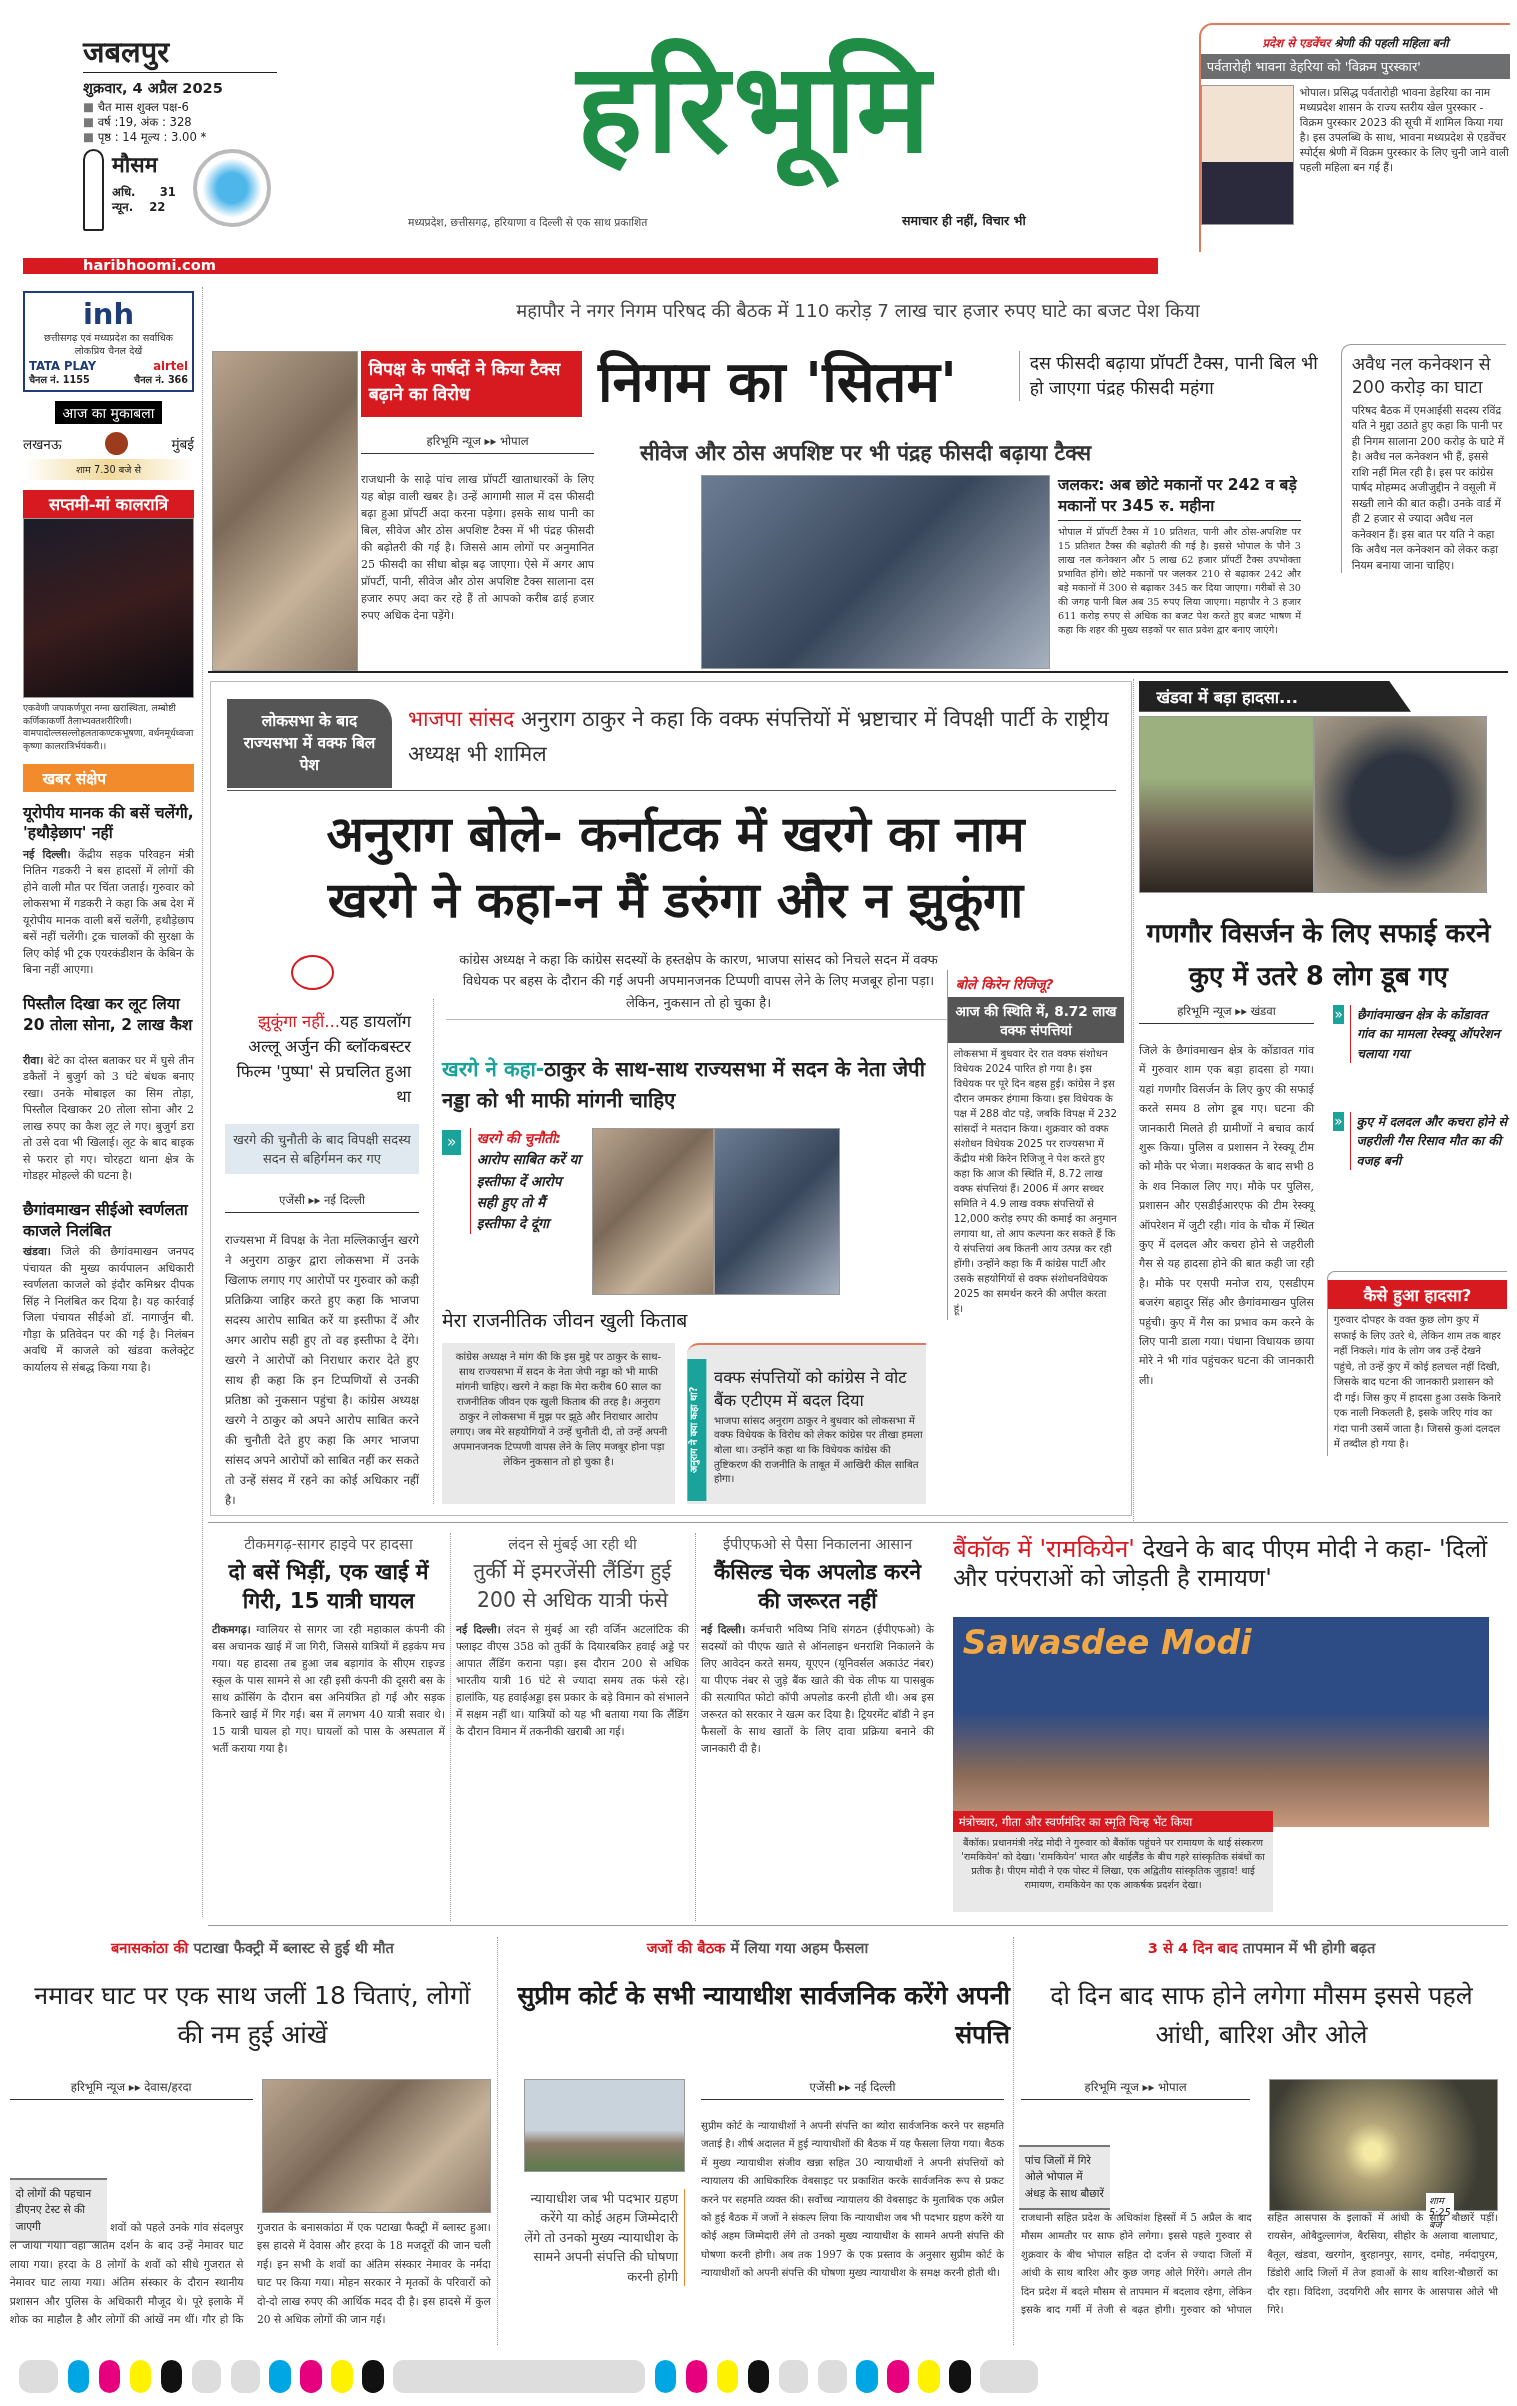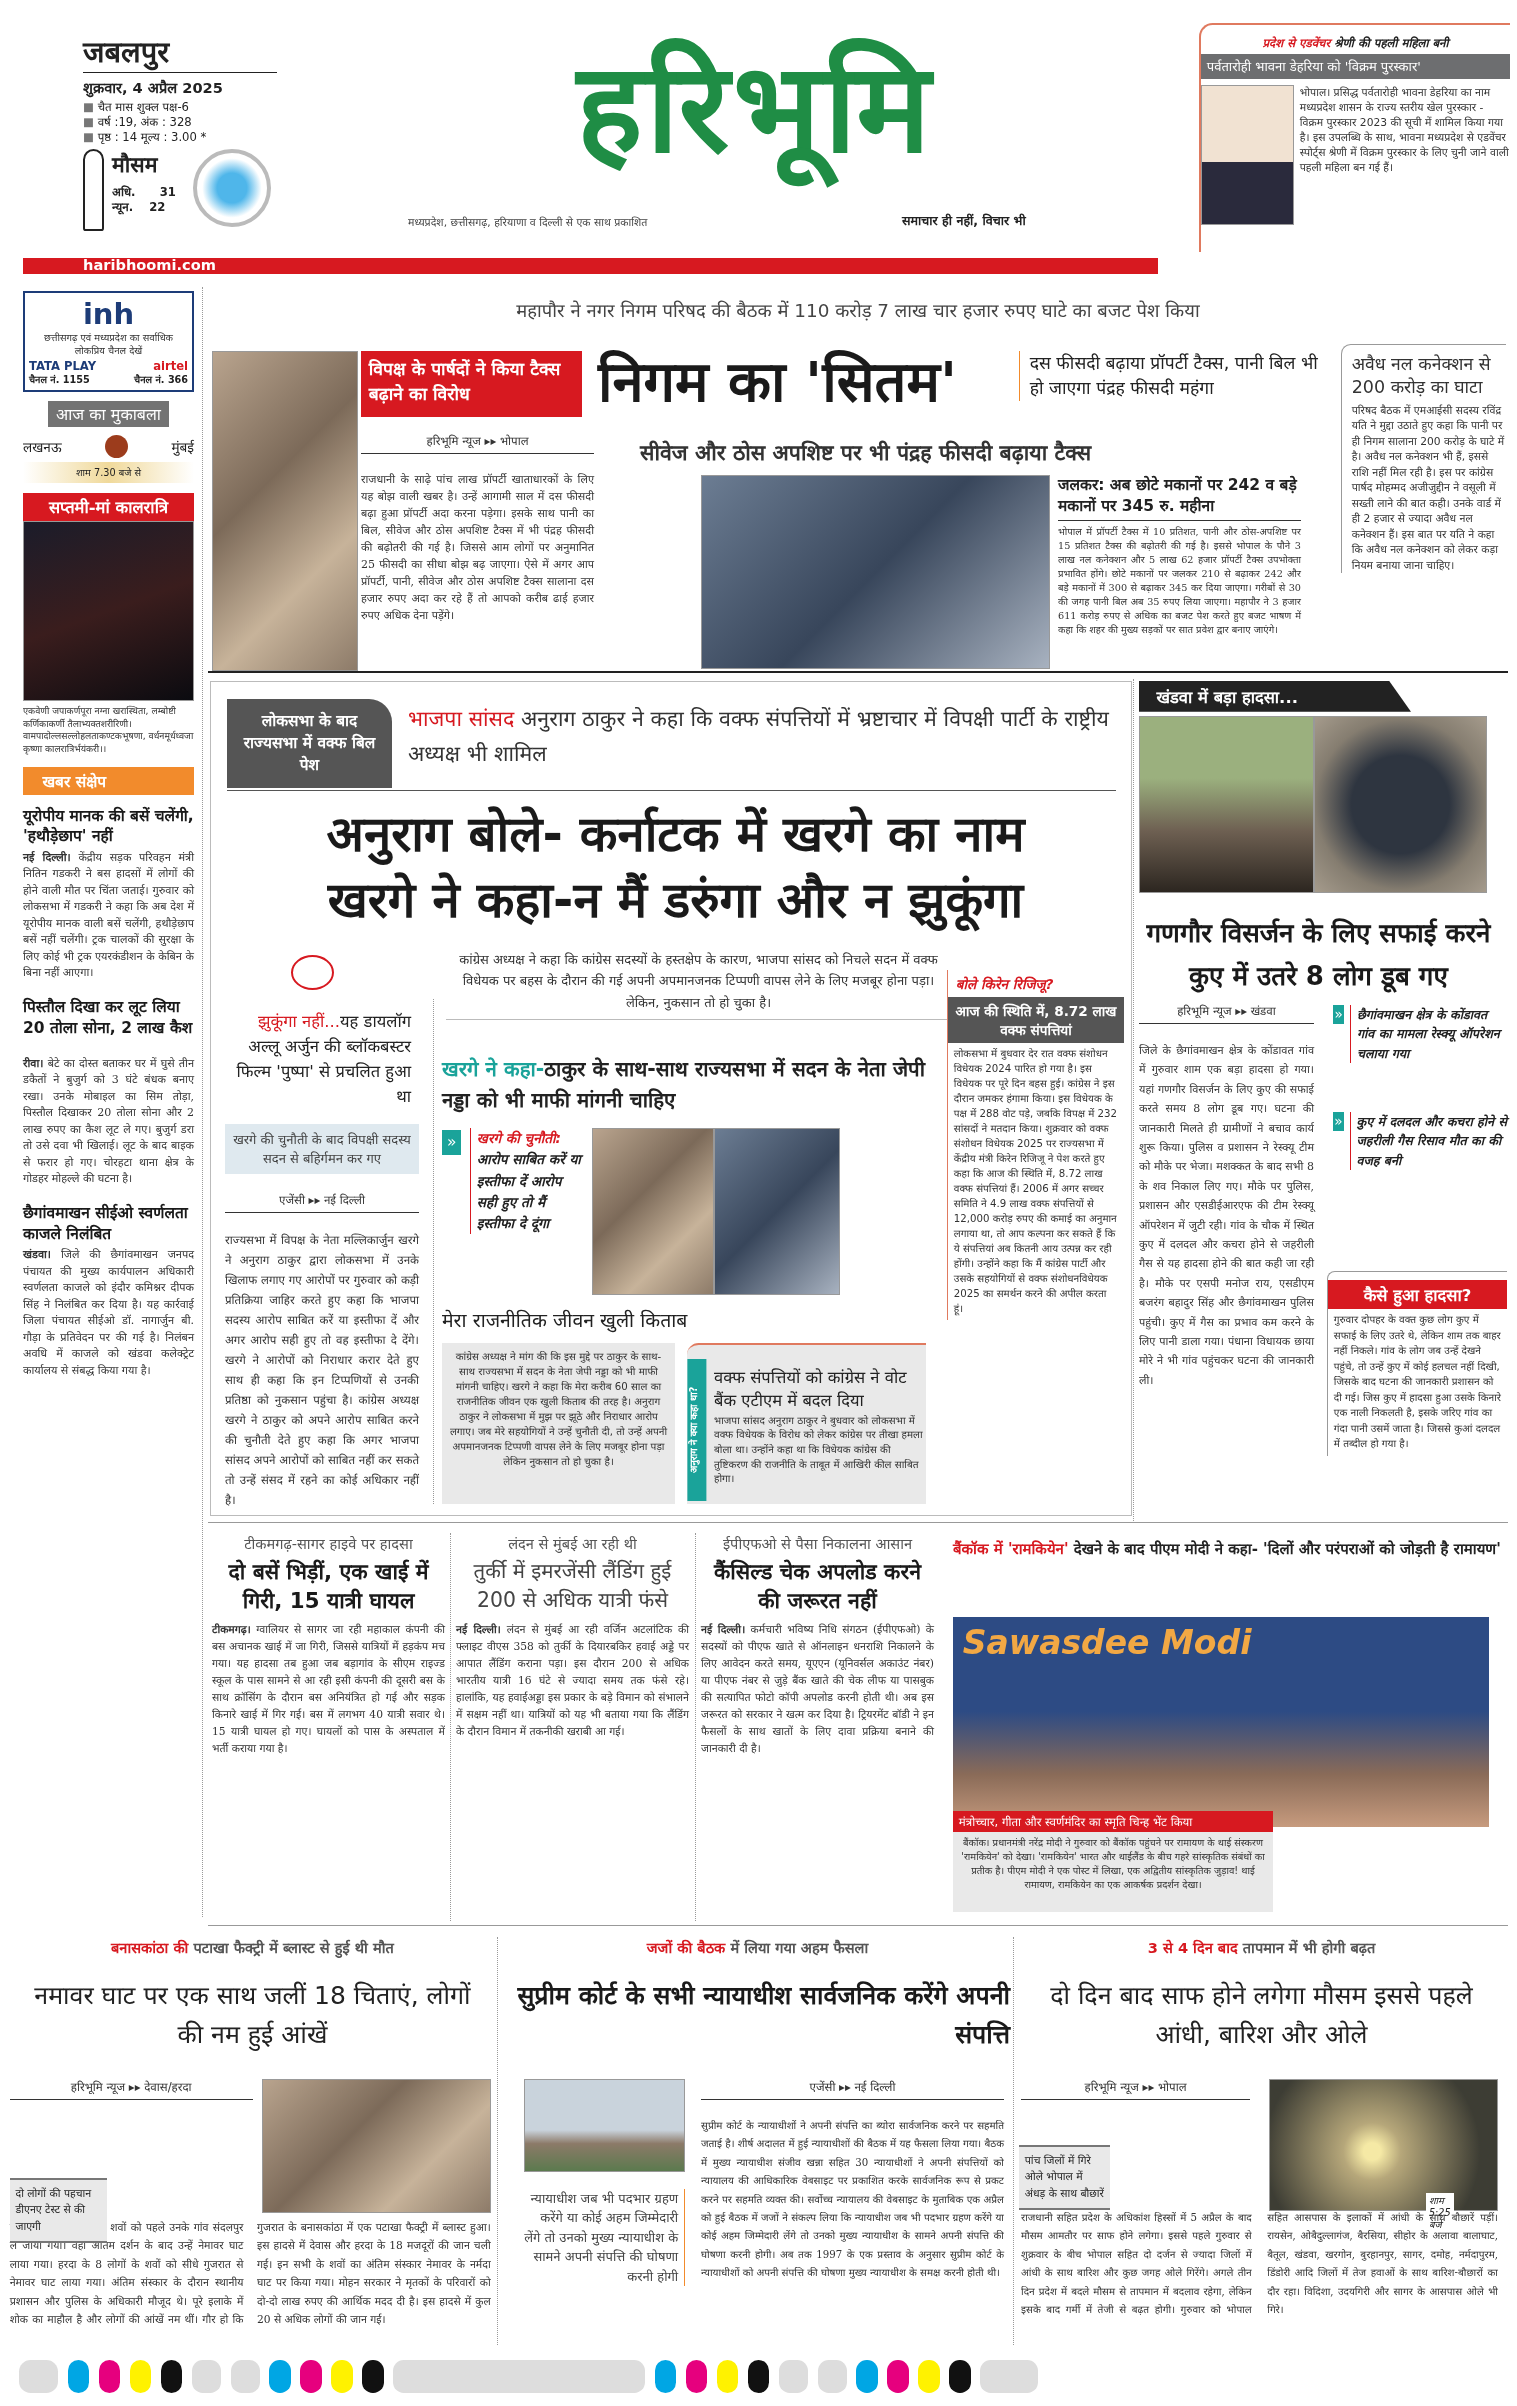--- a/index.html
+++ b/index.html
@@ -62,21 +62,21 @@
     <div style="display:flex;justify-content:space-between;font-size:11.6px;font-weight:bold;margin-top:1.9px">
         <span style="color:#1d3c78">TATA PLAY</span>
         <span class="red">airtel</span>
       </div>
     <div style="display:flex;justify-content:space-between;font-size:9.7px;font-weight:bold">
         <span>चैनल नं. 1155</span>
         <span>चैनल नं. 366</span>
       </div>
   </div>
   <div style="margin-top:9.7px;text-align:center">
-    <div style="background:#737373;color:#fff;font-size:16px;display:inline-block;padding:1.9px 7.8px">आज का मुकाबला</div>
+    <div style="background:#000000;color:#fff;font-size:14px;display:inline-block;padding:1.9px 7.8px">आज का मुकाबला</div>
     <div style="display:flex;justify-content:space-between;align-items:center;font-size:13.6px;margin-top:8px">
       <span>लखनऊ</span>
       <span style="width:23px;height:23px;border-radius:50%;background:#9c3c1c;display:inline-block"></span>
       <span>मुंबई</span>
     </div>
     <div style="font-size:9.7px;background:linear-gradient(90deg,#fff,#f0d99a,#fff);margin-top:3.9px;padding:3.9px">शाम 7.30 बजे से</div>
   </div>
   <div style="margin-top:9.7px">
     <div class="bar-red" style="font-size:16.5px;font-weight:bold;text-align:center;padding:2.9px">सप्तमी-मां कालरात्रि</div>
     <div class="img dark" style="height:180px"></div>
@@ -186,21 +186,21 @@
   <div class="body-t" style="font-size:10.7px;line-height:17px;margin-top:5.8px"><b>नई दिल्ली।</b> <span>लंदन से मुंबई आ रही वर्जिन अटलांटिक की फ्लाइट वीएस 358 को तुर्की के दियारबकिर हवाई अड्डे पर आपात लैंडिंग कराना पड़ा। इस दौरान 200 से अधिक भारतीय यात्री 16 घंटे से ज्यादा समय तक फंसे रहे। हालांकि, यह हवाईअड्डा इस प्रकार के बड़े विमान को संभालने में सक्षम नहीं था। यात्रियों को यह भी बताया गया कि लैंडिंग के दौरान विमान में तकनीकी खराबी आ गई।</span></div>
 </div>
 <div class="abs" style="left:701px;top:1533px;width:233px">
   <div class="kicker">ईपीएफओ से पैसा निकालना आसान</div>
   <div class="hl" style="font-size:21.3px;line-height:29px;text-align:center;margin-top:3.9px">कैंसिल्ड चेक अपलोड करने की जरूरत नहीं</div>
   <div class="body-t" style="font-size:10.7px;line-height:17px;margin-top:5.8px"><b>नई दिल्ली।</b> <span>कर्मचारी भविष्य निधि संगठन (ईपीएफओ) के सदस्यों को पीएफ खाते से ऑनलाइन धनराशि निकालने के लिए आवेदन करते समय, यूएएन (यूनिवर्सल अकाउंट नंबर) या पीएफ नंबर से जुड़े बैंक खाते की चेक लीफ या पासबुक की सत्यापित फोटो कॉपी अपलोड करनी होती थी। अब इस जरूरत को सरकार ने खत्म कर दिया है। ट्रियरमेंट बॉडी ने इन फैसलों के साथ खातों के लिए दावा प्रक्रिया बनाने की जानकारी दी है।</span></div>
 </div>
 <div class="abs vdiv" style="left:450px;top:1533px;height:388px"></div>
 <div class="abs vdiv" style="left:695px;top:1533px;height:388px"></div>
 
-<div class="abs" style="left:953px;top:1535px;width:553px;font-size:15px;line-height:29px;font-weight:bold"><span class="red">बैंकॉक में 'रामकियेन'</span> <span>देखने के बाद पीएम मोदी ने कहा- 'दिलों और परंपराओं को जोड़ती है रामायण'</span></div>
+<div class="abs" style="left:953px;top:1535px;width:553px;font-size:24px;line-height:29px;font-weight:normal"><span class="red">बैंकॉक में 'रामकियेन'</span> <span>देखने के बाद पीएम मोदी ने कहा- 'दिलों और परंपराओं को जोड़ती है रामायण'</span></div>
 <div class="abs" style="left:953px;top:1617px;width:536px;height:210px;background:linear-gradient(180deg,#2d4b84 0 45%,#8a6b58 75%,#c79b7e)">
   <div style="font-size:33px;font-weight:bold;font-style:italic;color:#f2a844;padding:5.8px 9.7px">Sawasdee Modi</div>
 </div>
 <div class="abs bar-red" style="left:953px;top:1811px;width:320px;font-size:11.6px;font-weight:normal;padding:2.9px 5.8px">मंत्रोच्चार, गीता और स्वर्णमंदिर का स्मृति चिन्ह भेंट किया</div>
 <div class="abs gbox" style="left:953px;top:1832px;width:320px;height:80px;font-size:9.7px;line-height:14px;text-align:center;padding:3.9px;color:#333">बैंकॉक। प्रधानमंत्री नरेंद्र मोदी ने गुरुवार को बैंकॉक पहुंचने पर रामायण के थाई संस्करण 'रामकियेन' को देखा। 'रामकियेन' भारत और थाईलैंड के बीच गहरे सांस्कृतिक संबंधों का प्रतीक है। पीएम मोदी ने एक पोस्ट में लिखा, एक अद्वितीय सांस्कृतिक जुड़ाव! थाई रामायण, रामकियेन का एक आकर्षक प्रदर्शन देखा।</div>
 <div class="abs" style="left:208px;top:1925px;width:1300px;border-top:1px solid #999"></div>
 
 <div class="abs" style="left:0;top:1937px">
   <div class="abs" style="left:19.4px;top:0;width:466px;font-size:14.6px;font-weight:bold;text-align:center;color:#555"><span class="red">बनासकांठा की</span> <span>पटाखा फैक्ट्री में ब्लास्ट से हुई थी मौत</span></div>
   <div class="abs" style="left:19.4px;top:39px;width:466px;font-size:25px;line-height:39px;text-align:center;color:#222">नमावर घाट पर एक साथ जलीं 18 चिताएं, लोगों की नम हुई आंखें</div>

